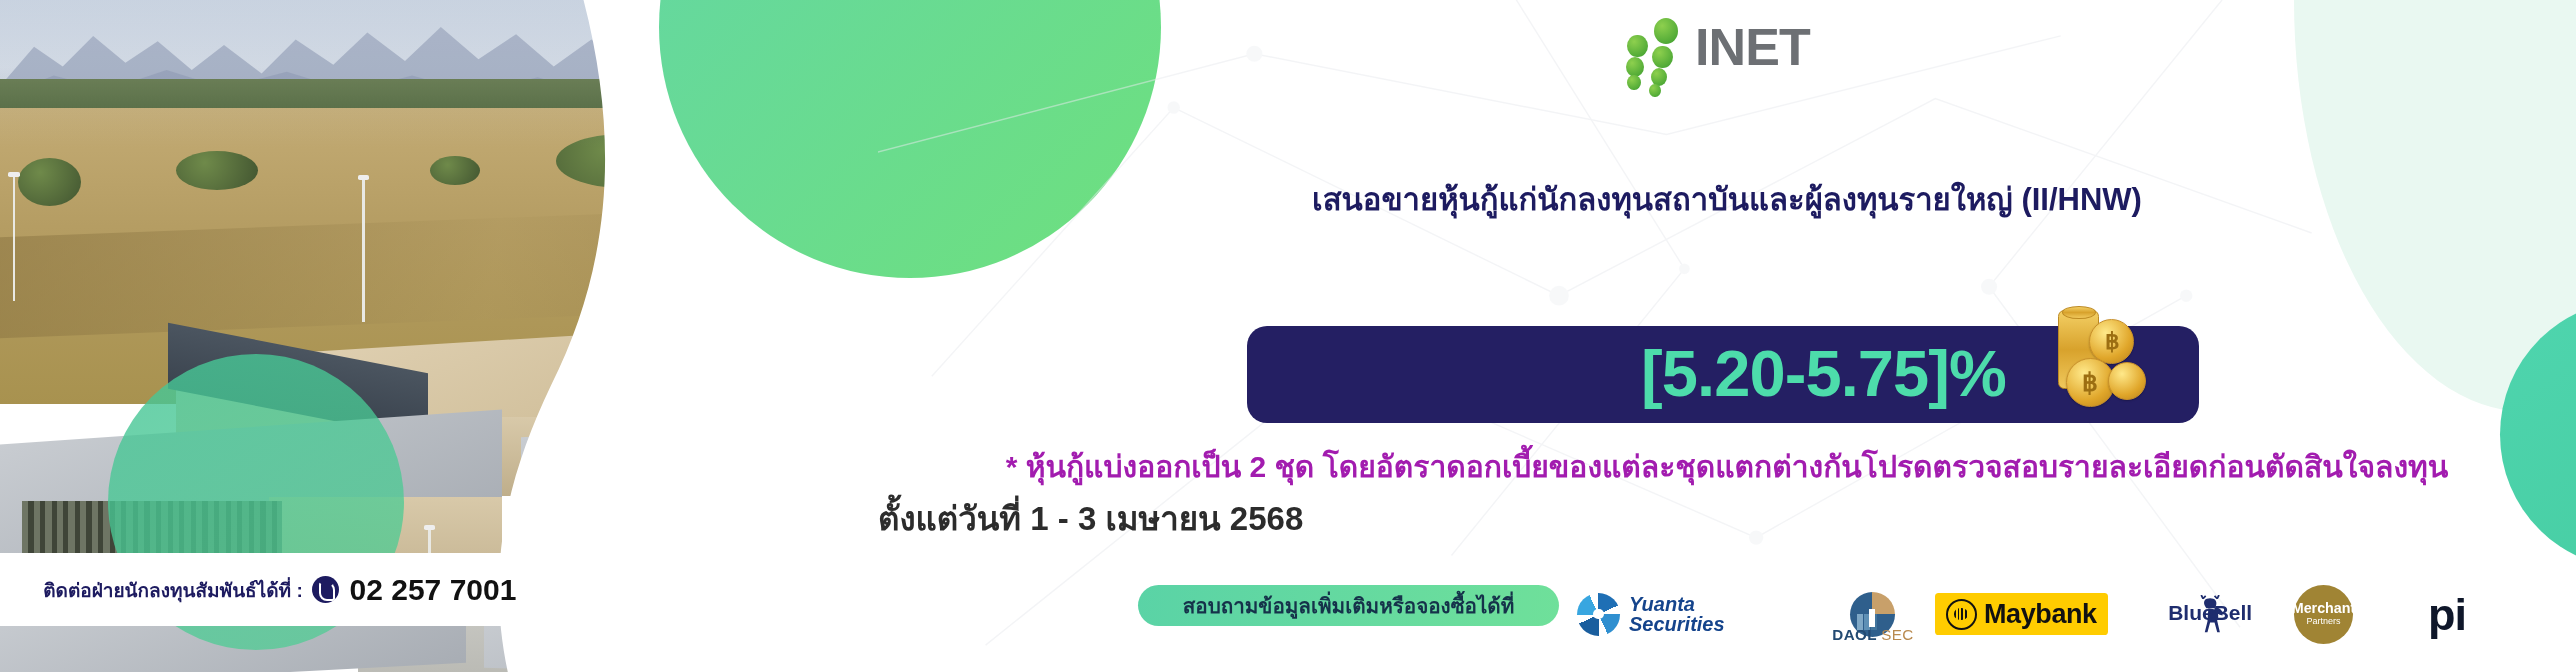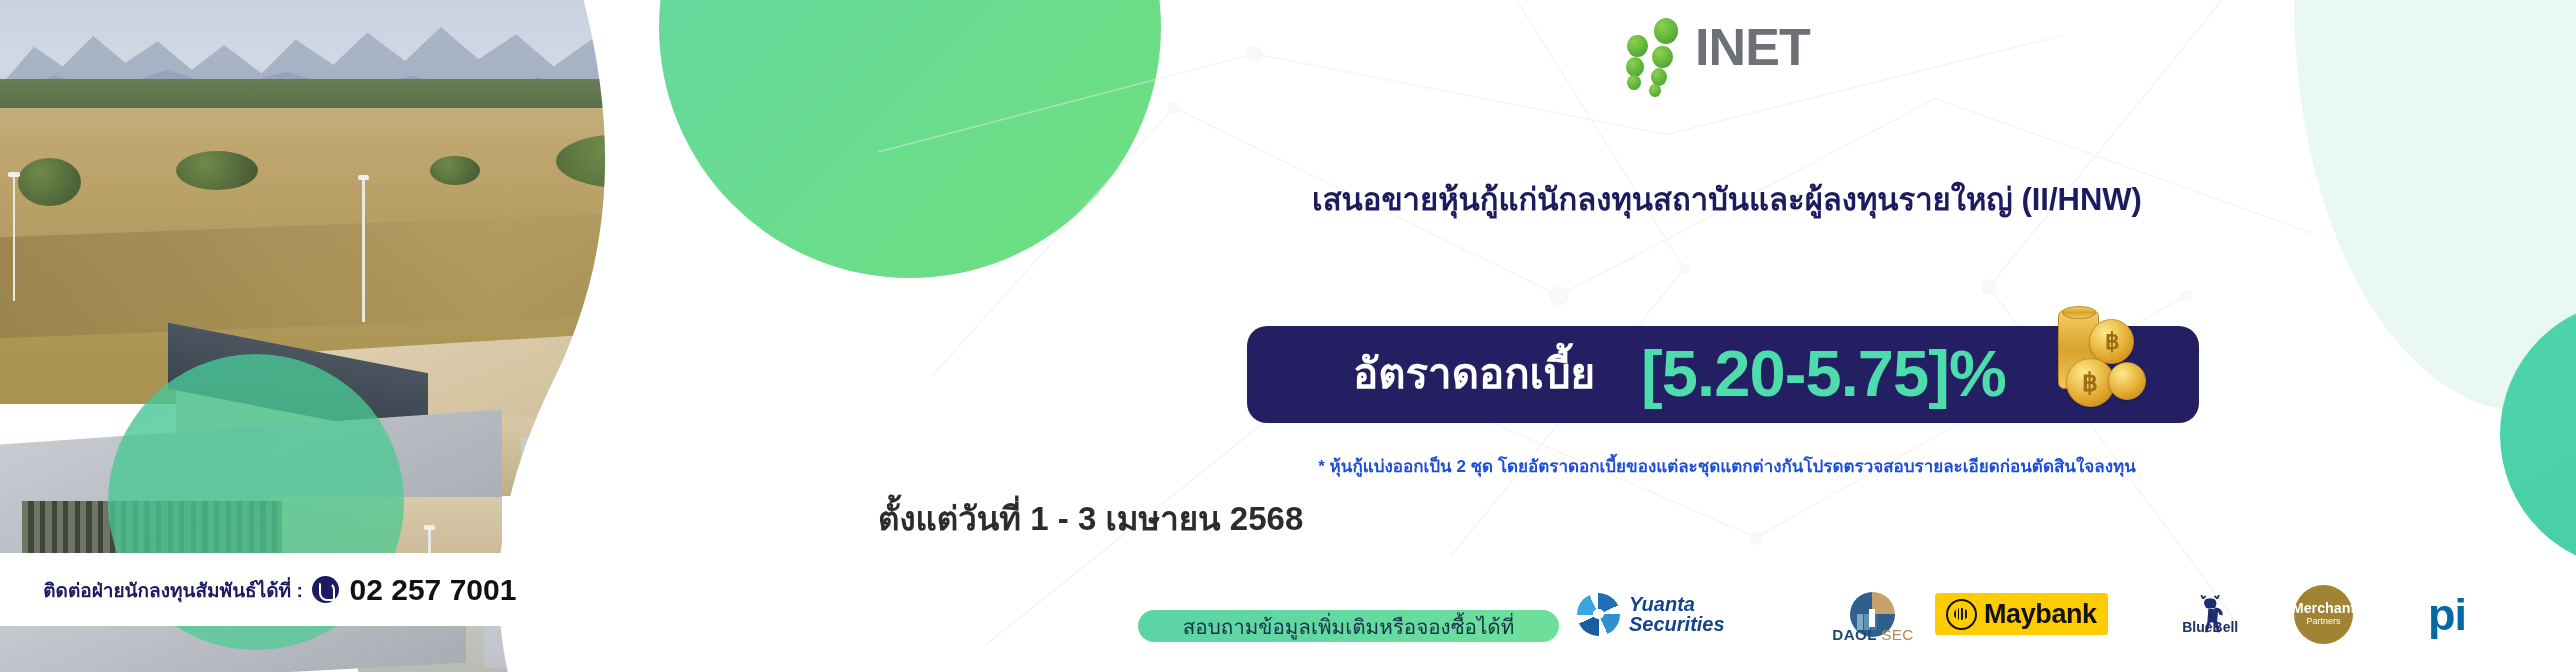--- a/index.html
+++ b/index.html
@@ -124,32 +124,32 @@
   .coin{position:absolute;border-radius:50%;
      background:radial-gradient(circle at 36% 30%,#ffe98a,#e0a62a 62%,#b8801a);
      border:1.8px solid #c8902a;box-shadow:0 0.9px 1.8px rgba(0,0,0,.25);}
   .coin-b{position:absolute;color:#9c6e12;font-weight:bold;}
   .coin-stack{position:absolute;border-radius:6.3px;
      background:linear-gradient(#f3cf64,#d8a22c 50%,#f0c85c);
      border:0.9px solid #bd8a22;}
 
   .disclaimer{
     position:absolute;left:0;top:452px;width:1698px;text-align:center;
-    font-size:17px;line-height:30.5px;color:#1d4ed8;font-weight:bold;white-space:nowrap;
+    font-size:30px;line-height:30.5px;color:#a21caf;font-weight:bold;white-space:nowrap;
   }
   .daterange{
     position:absolute;left:0;top:495px;width:1698px;text-align:left;
     font-size:33px;line-height:47px;color:#2c2c2c;font-weight:bold;white-space:nowrap;
   }
 
   .cta{
-    position:absolute;left:260px;top:610px;width:421px;height:32px;border-radius:20.6px;
+    position:absolute;left:260px;top:585px;width:421px;height:41px;border-radius:20.6px;
     background:linear-gradient(100deg,#5ad3a6,#6fe09a);
     display:flex;align-items:center;justify-content:center;
-    font-size:20.6px;color:#15324a;font-weight:400;
+    font-size:20.6px;color:#15324a;font-weight:700;
   }
 
   .partners{position:absolute;left:699px;top:578px;width:968px;height:72px;}
   .plogo{position:absolute;top:0;height:72px;display:flex;align-items:center;}
 
   
   .yuanta-mark{position:relative;width:43px;height:43px;border-radius:50%;
      background:conic-gradient(#1f6fb5 0 18%,#fff 18% 25%,#2f8fd0 25% 43%,#fff 43% 50%,
                                #1a5e9e 50% 68%,#fff 68% 75%,#38a6e0 75% 93%,#fff 93% 100%);}
   .yuanta-mark:after{content:"";position:absolute;left:50%;top:50%;width:10.8px;height:10.8px;
@@ -172,31 +172,31 @@
   .maybank{background:#ffcc00;border-radius:3.6px;padding:5.4px 10.8px;display:flex;align-items:center;}
   .mb-tiger{width:27px;height:27px;border-radius:50%;background:#ffcc00;border:2.2px solid #111;
      position:relative;}
   .mb-tiger:after{content:"";position:absolute;left:50%;top:50%;width:14.3px;height:12.5px;
      margin:-6.3px 0 0 -7.2px;border-radius:45%;
      background:repeating-linear-gradient(90deg,#111 0 1.8px,#ffcc00 1.8px 3.6px);}
   .mb-text{margin-left:7.2px;font-size:27px;line-height:27px;font-weight:bold;color:#111;letter-spacing:-0.4px;}
 
   
   .bb-deer{width:36px;height:39px;position:relative;}
-  .bb-text{position:absolute;left:-10.8px;top:41px;width:106px;text-align:center;
-     font-size:14px;font-weight:bold;color:#1f2d6e;}
+  .bb-text{position:absolute;left:-10.8px;top:23px;width:106px;text-align:center;
+     font-size:21px;font-weight:bold;color:#1f2d6e;}
 
   
   .merchant{width:59px;height:59px;border-radius:50%;background:#a08434;
      display:flex;flex-direction:column;align-items:center;justify-content:center;color:#fff;}
   .m1{font-size:14.3px;line-height:15.2px;font-weight:600;}
   .m2{font-size:9px;line-height:10.8px;}
 
   
-  .pi-text{font-size:45px;line-height:45px;font-weight:bold;color:#0369a1;letter-spacing:-0.9px;}
+  .pi-text{font-size:45px;line-height:45px;font-weight:bold;color:#0f172a;letter-spacing:-0.9px;}
 
   
   .contact{
     position:absolute;left:-10.8px;top:553px;width:912px;height:73px;background:#ffffff;
     border-top-right-radius:39px;border-bottom-right-radius:39px;
     display:flex;align-items:center;
   }
   .contact-label{margin-left:54px;font-size:19px;color:#1d1b60;font-weight:bold;white-space:nowrap;}
   .phone-ic{width:27px;height:27px;border-radius:50%;background:#1d1b60;margin:0 10.8px 0 9px;
      position:relative;flex:0 0 auto;}
@@ -314,21 +314,20 @@
         <div class="dot" style="left:38px;top:52px;width:16px;height:18px;"></div>
         <div class="dot" style="left:14.3px;top:59px;width:13.4px;height:15.2px;"></div>
         <div class="dot" style="left:36px;top:68px;width:11.6px;height:13.4px;"></div>
       </div>
       <div class="logo-word">INET</div>
     </div>
 
     <div class="subhead">เสนอขายหุ้นกู้แก่นักลงทุนสถาบันและผู้ลงทุนรายใหญ่ (II/HNW)</div>
 
     <div class="rate-box">
-      <div class="rate-label">อัตราดอกเบี้ย</div>
       <div class="rate-value">[5.20-5.75]%</div>
       <div class="coins">
         <div class="coin-stack" style="left:23px;top:3.6px;width:39px;height:77px;"></div>
         <div class="coin-stack" style="left:27px;top:0px;width:32px;height:10.8px;border-radius:50%;"></div>
         <div class="coin" style="left:54px;top:12.5px;width:43px;height:43px;"></div>
         <div class="coin-b" style="left:70px;top:21.5px;font-size:23px;">฿</div>
         <div class="coin" style="left:30.5px;top:52px;width:47px;height:47px;"></div>
         <div class="coin-b" style="left:47px;top:62px;font-size:25px;">฿</div>
         <div class="coin" style="left:73px;top:56px;width:36px;height:36px;"></div>
       </div>

